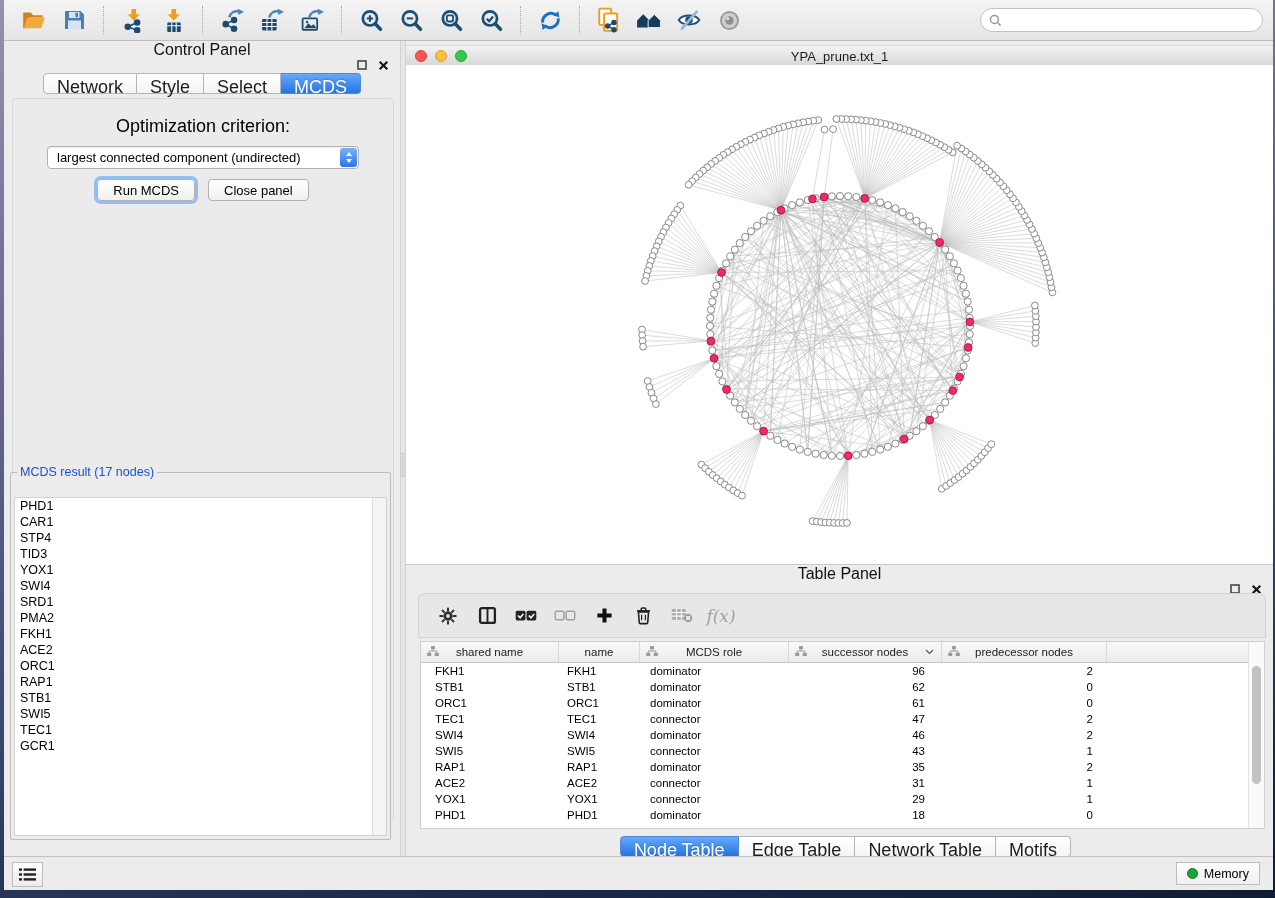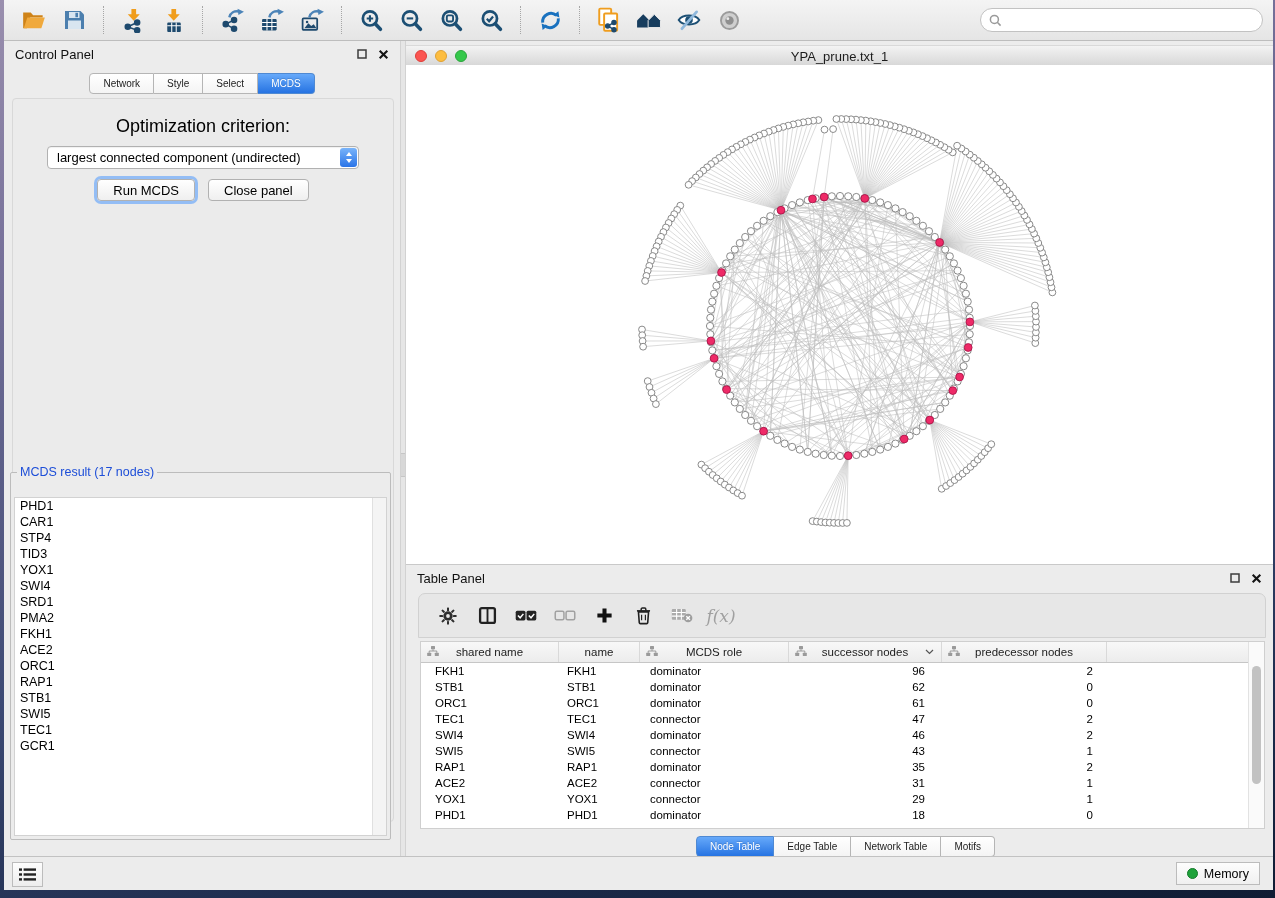--- a/index.html
+++ b/index.html
@@ -21,27 +21,27 @@
     border:1px solid #c2c2c2;border-radius:12px;display:flex;align-items:center;padding:0 8px;gap:5px;}
   .search-inp{border:none;outline:none;flex:1;font-size:12px;font-family:"Liberation Sans",sans-serif;background:transparent;}
 
   
   .control-panel{position:absolute;left:0;top:41px;width:396px;bottom:33px;background:#ececec;overflow:hidden;}
   .splitter{position:absolute;left:396px;top:41px;width:6px;bottom:33px;background:#e6e6e6;
     border-left:1px solid #d2d2d2;border-right:1px solid #d2d2d2;box-sizing:border-box;}
   .splitter .grip{position:absolute;left:0;right:0;top:412px;height:22px;background:#d8d8d8;border-top:1px solid #c6c6c6;border-bottom:1px solid #c6c6c6;}
   .right-area{position:absolute;left:402px;top:41px;right:0;bottom:33px;}
 
-  .panel-titlebar{height:26px;display:flex;align-items:center;padding:0 11px;font-size:13px;color:#111;}
+  .panel-titlebar{height:26px;display:flex;align-items:center;padding:0 11px;font-size:16px;color:#111;flex-direction:column;}
   .pt-btns{margin-left:auto;display:flex;gap:9px;align-items:center;}
   .pt-btn{display:flex;align-items:center;justify-content:center;width:12px;height:12px;}
 
   
   .seg{display:flex;justify-content:center;}
-  .seg-btn{font-family:"Liberation Sans",sans-serif;font-size:10px;color:#1c1c1c;background:linear-gradient(#ffffff,#f4f4f4);
+  .seg-btn{font-family:"Liberation Sans",sans-serif;font-size:18px;color:#1c1c1c;background:linear-gradient(#ffffff,#f4f4f4);
     border:1px solid #b5b5b5;border-left:none;padding:3px 13px;height:21px;box-sizing:border-box;cursor:default;}
   .seg-btn:first-child{border-left:1px solid #b5b5b5;border-radius:4px 0 0 4px;}
   .seg-btn:last-child{border-radius:0 4px 4px 0;}
   .seg-btn.active{background:linear-gradient(#66a9fa,#2673e2);color:#fff;border-color:#4f89d2;text-shadow:0 -1px 0 rgba(0,0,0,.15);}
 
   .cp-tabs{margin-top:6px;}
   .cp-content{position:absolute;left:8px;right:6px;top:57px;bottom:35px;background:#ebebeb;
     border:1px solid #d8d8d8;border-radius:4px;}
   .opt-label{margin-top:17px;text-align:center;font-size:18px;color:#000;}
   .select-row{display:flex;justify-content:center;margin-top:9px;}

